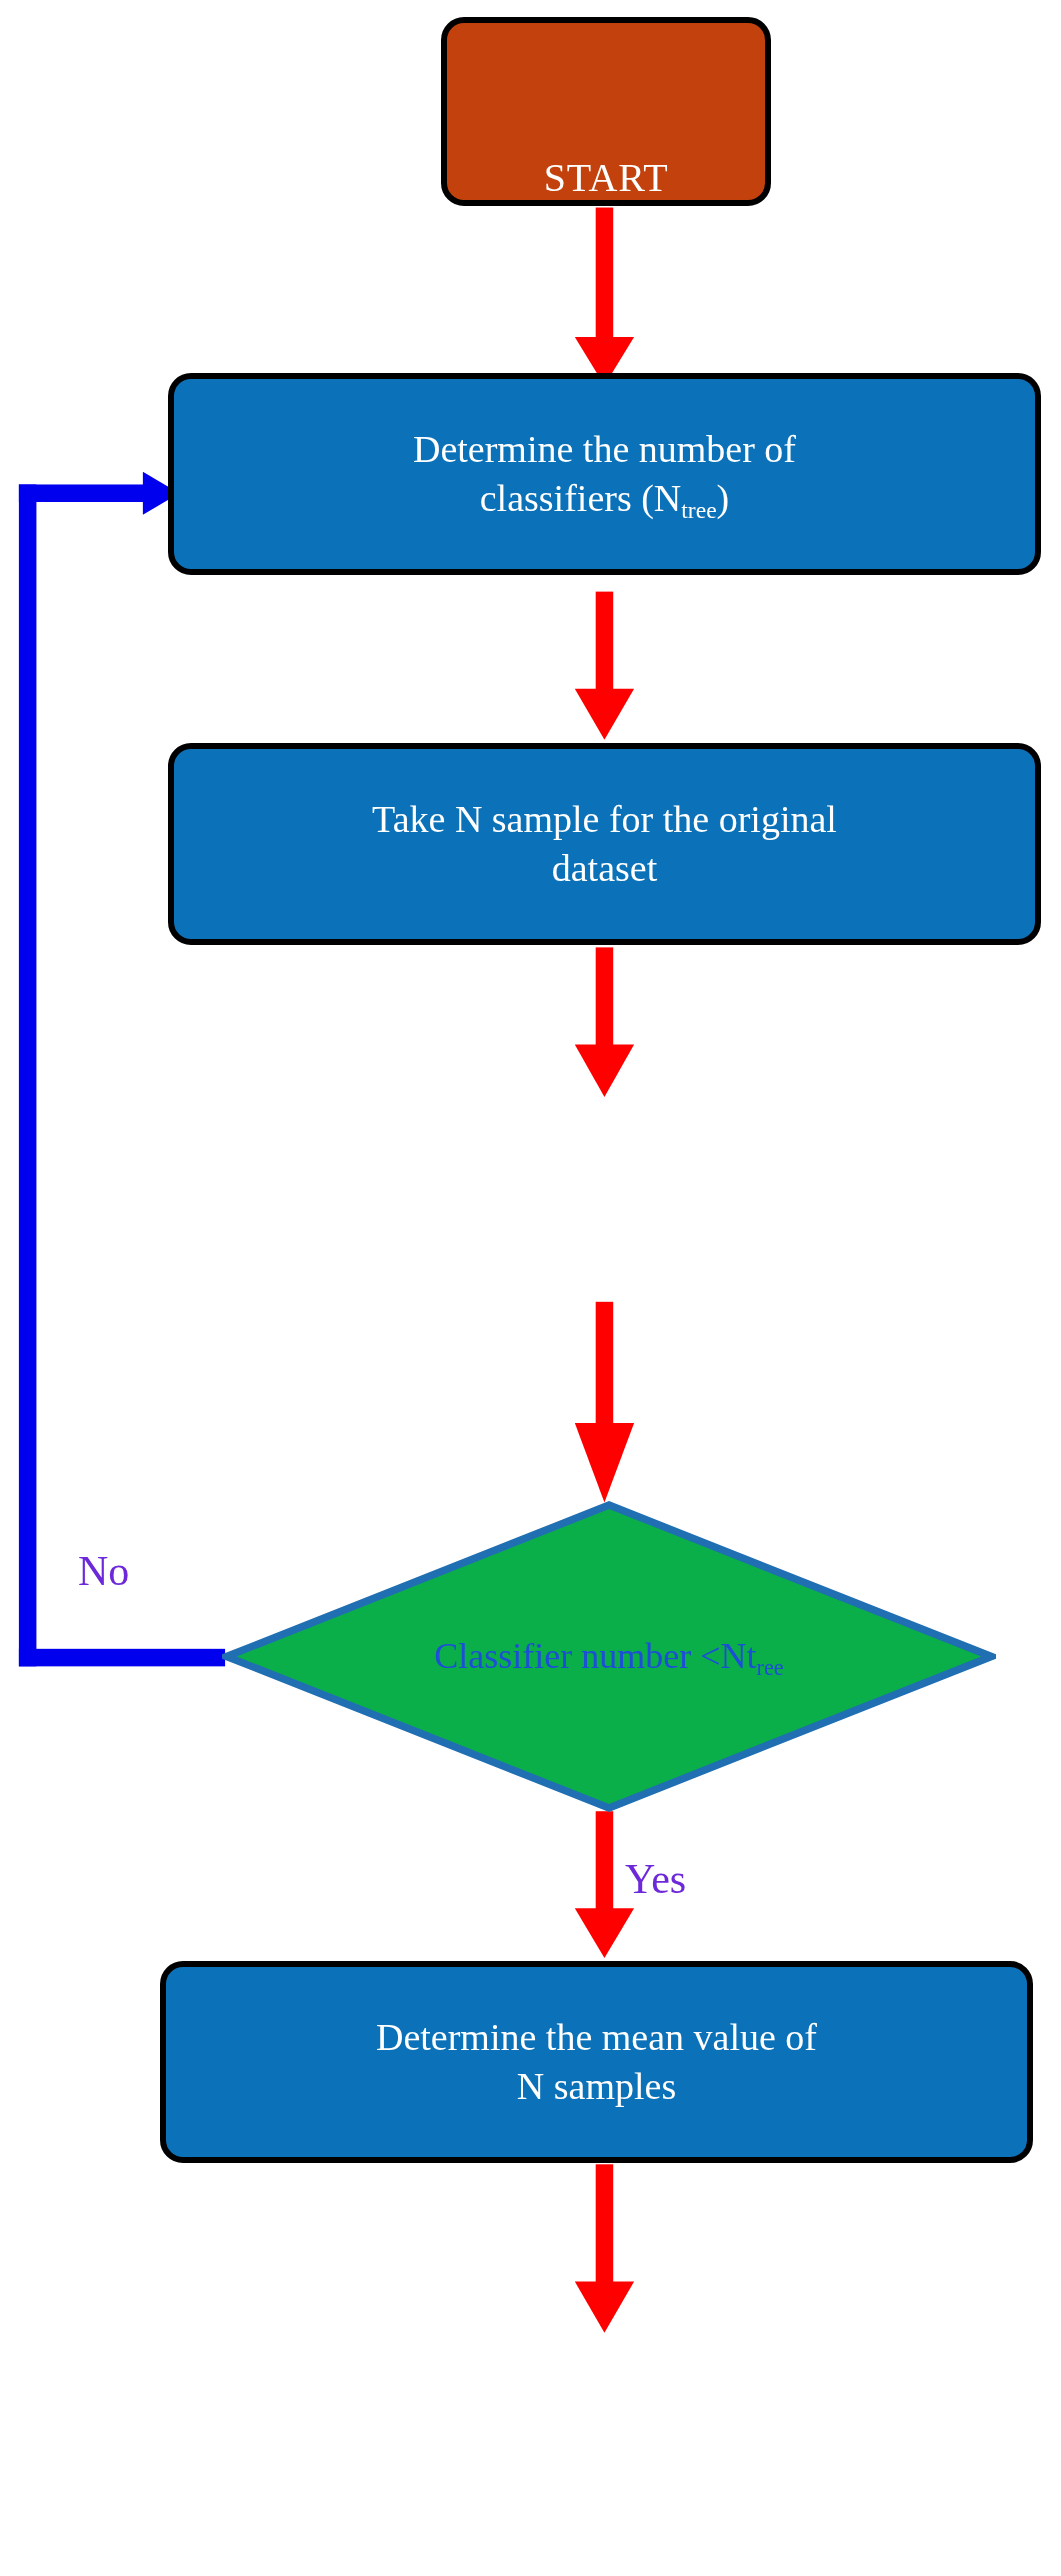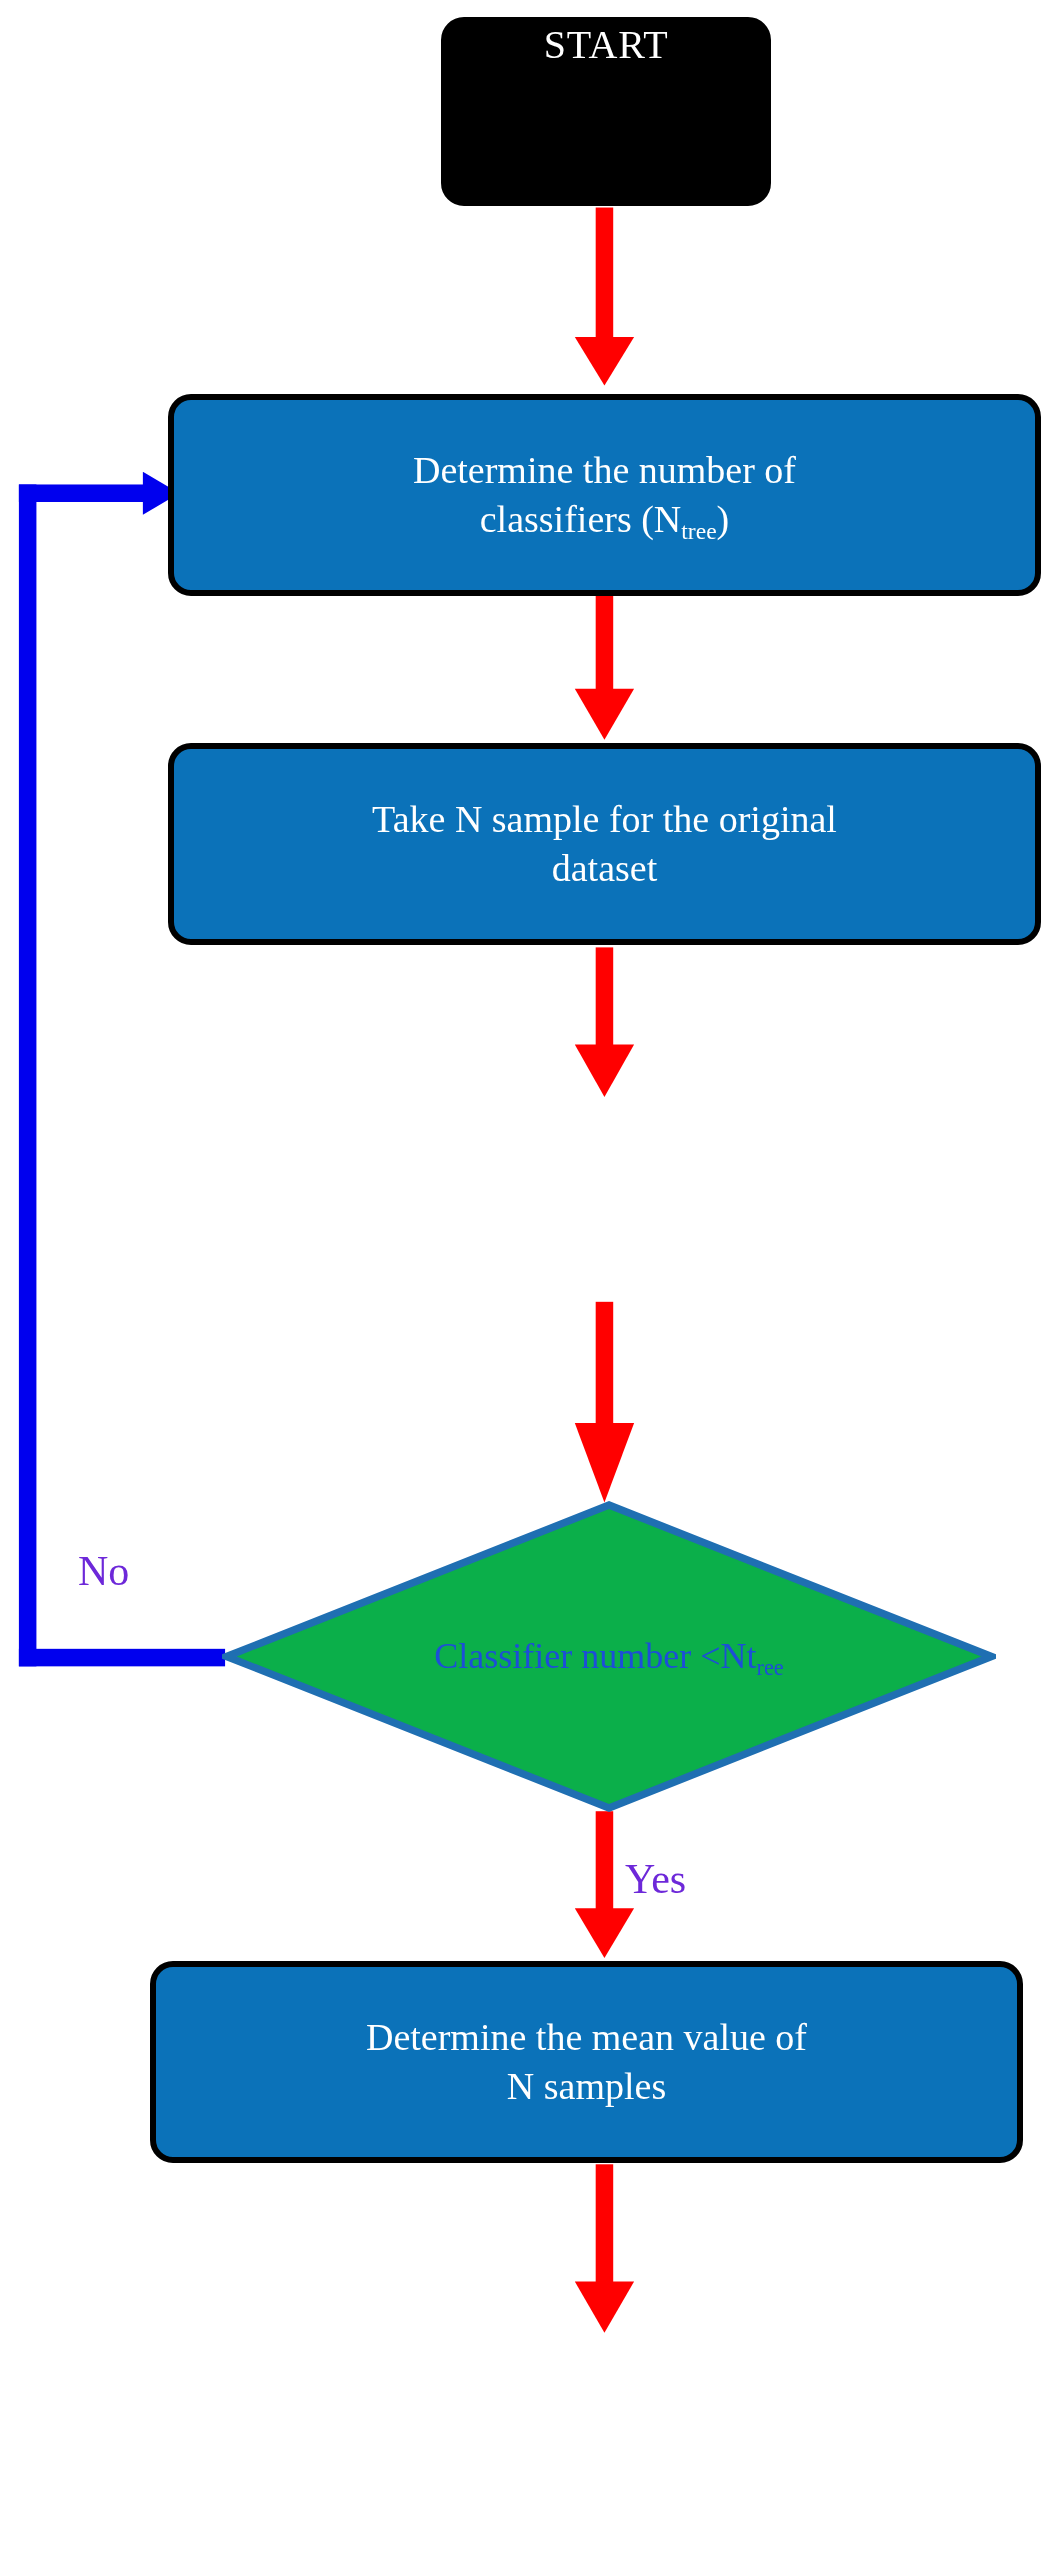--- a/index.html
+++ b/index.html
@@ -15,25 +15,25 @@
     width: 1062px;
     height: 2576px;
     background: #ffffff;
     overflow: hidden;
   }
 
   
   .terminator {
     position: absolute;
     box-sizing: border-box;
-    background: #000000;
+    background: #c2410c;
     border: 6px solid #000000;
     border-radius: 23px;
     display: flex;
-    align-items: flex-start;
+    align-items: flex-end;
     justify-content: center;
     color: #ffffff;
     font-size: 40px;
     letter-spacing: 0.7px;
     line-height: 1.1;
     text-align: center;
   }
 
   
   .process {
@@ -152,21 +152,21 @@
     <g>
       <rect x="884" y="3212" width="26" height="192" fill="#ff0000"></rect>
       <polygon points="853,3386 941,3386 897,3462" fill="#ff0000"></polygon>
     </g>
   </svg>
 
   <div class="terminator" style="left:441px; top:17px; width:330px; height:189px;">
     <span>START</span>
   </div>
 
-  <div class="process" style="left:168px; top:394px; width:873px; height:202px;">
+  <div class="process" style="left:168px; top:373px; width:873px; height:202px;">
     <span>
       <span class="txt">Determine the number of</span>
       <span class="txt"><span>classifiers (N</span><sub>tree</sub><span>)</span></span>
     </span>
   </div>
 
   <div class="process" style="left:168px; top:743px; width:873px; height:202px;">
     <span>
       <span class="txt">Take N sample for the original</span>
       <span class="txt">dataset</span>
@@ -179,21 +179,21 @@
       <polygon points="574,6 1142,231 574,456 6,231" fill="#0baf4a" stroke="#1f6fb2" stroke-width="11"></polygon>
     </svg>
     <div class="decision-label">
       <span>
         <span class="txt">Classifier</span>
         <span class="txt"><span>number &lt;Nt</span><sub>ree</sub></span>
       </span>
     </div>
   </div>
 
-  <div class="process" style="left:150px; top:1961px; width:873px; height:202px;">
+  <div class="process" style="left:160px; top:1961px; width:873px; height:202px;">
     <span>
       <span class="txt">Determine the mean value of</span>
       <span class="txt">N samples</span>
     </span>
   </div>
 
 
   <div class="edge-label" style="left:78px; top:1550px;">No</div>
 
   <div class="edge-label" style="left:625px; top:1858px;">Yes</div>

